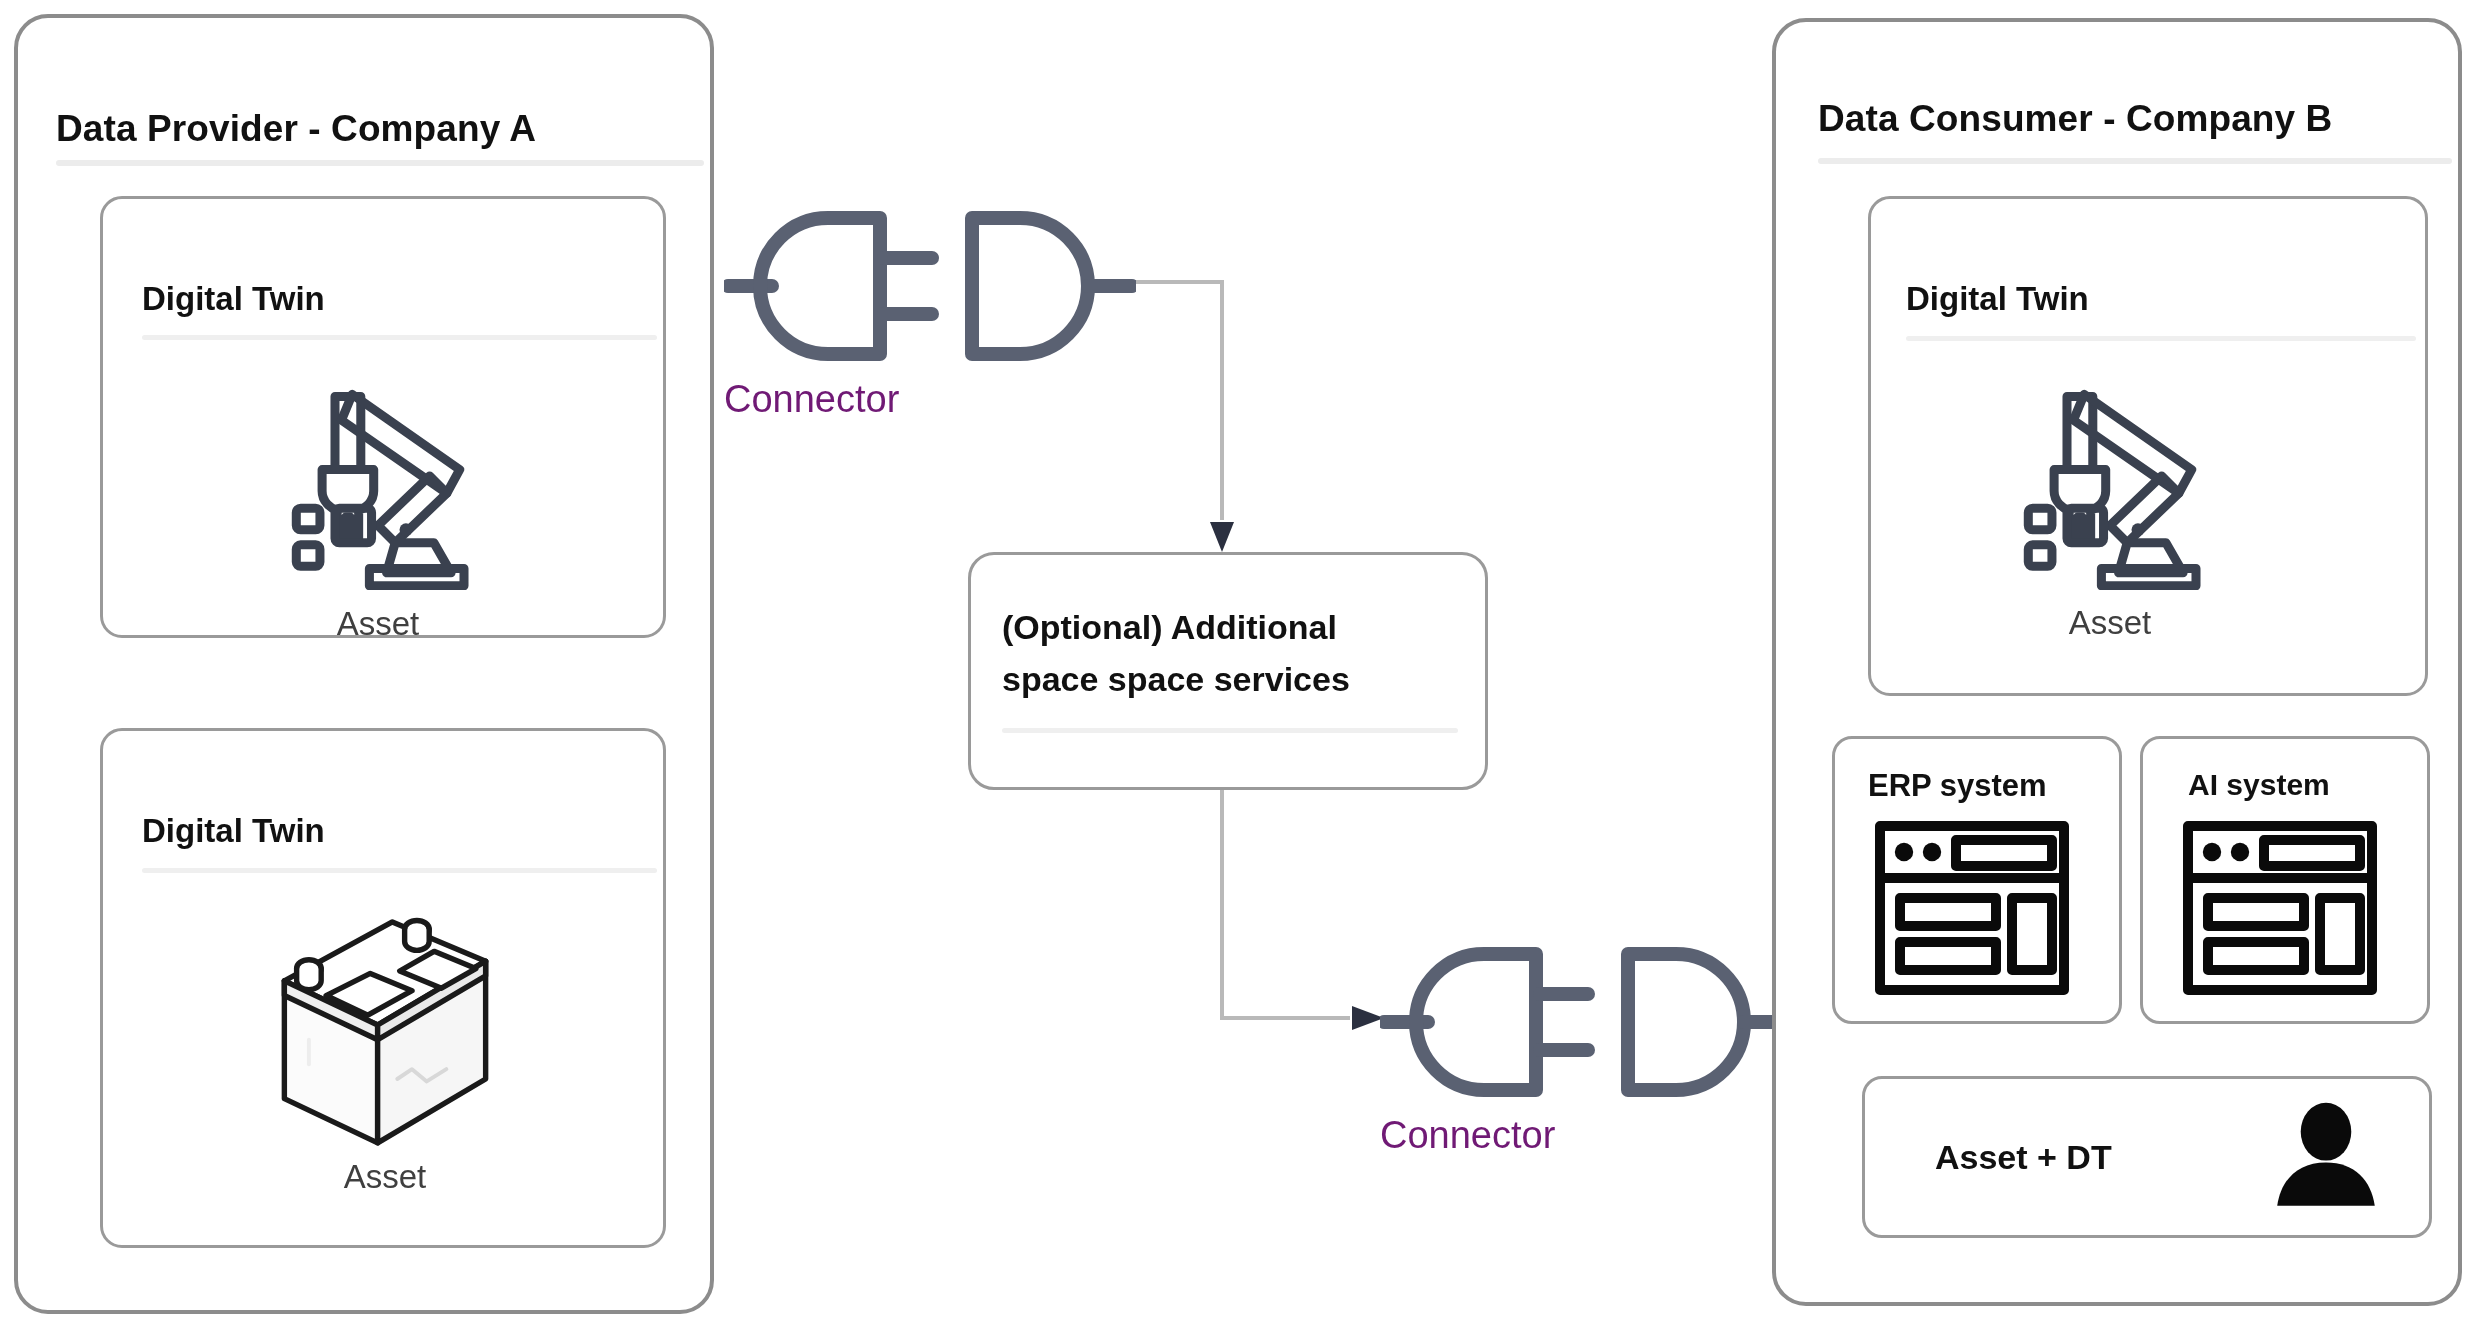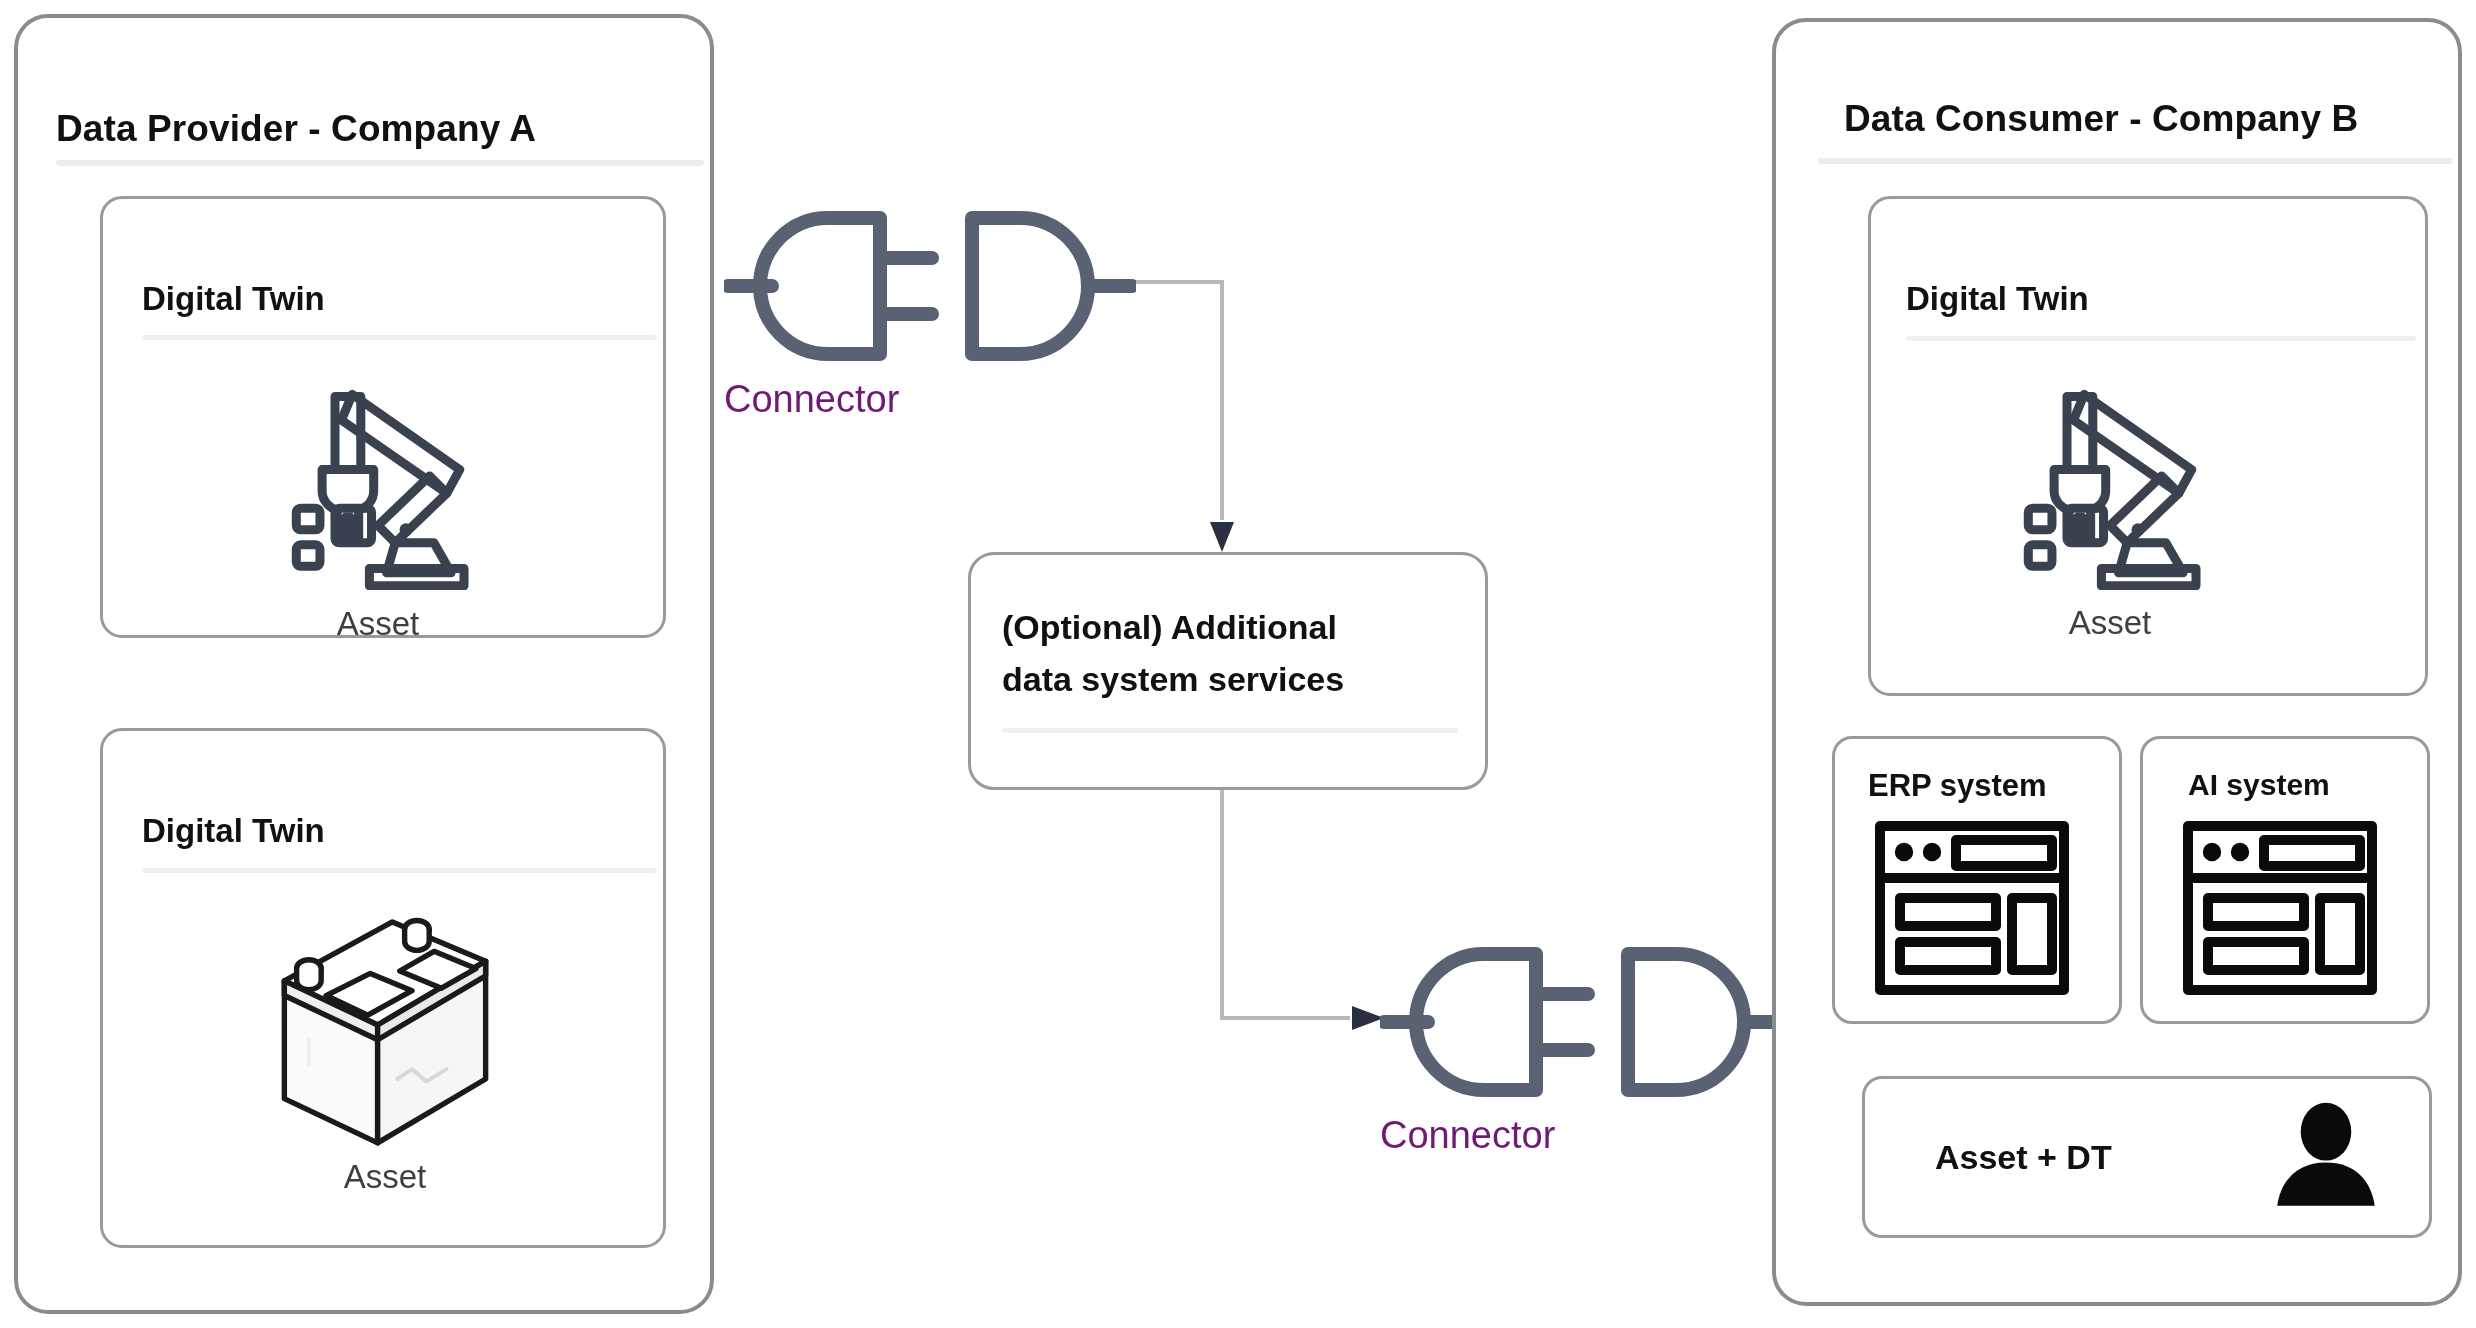--- a/index.html
+++ b/index.html
@@ -149,38 +149,38 @@
 
       <path d="M124 11 H148 A34 34 0 0 1 148 79 H124 Z"></path>
 
       <path d="M182 45 H204"></path>
     </svg>
     <div class="connector-label" style="top:182px;font-size:38px;">Connector</div>
   </div>
 
   <div class="card" style="left:968px;top:552px;width:520px;height:238px;border-radius:26px;"></div>
   <div class="card-title" style="left:1002px;top:608px;font-size:34px;">(Optional) Additional</div>
-  <div class="card-title" style="left:1002px;top:660px;font-size:34px;">data system services</div>
+  <div class="card-title" style="left:1002px;top:660px;font-size:34px;">space space services</div>
   <div class="rule-thin" style="left:1002px;top:728px;width:456px;"></div>
 
   <div class="connector" style="left:1380px;top:932px;width:412px;height:180px;">
     <svg viewBox="0 0 206 90" fill="none" stroke="#5a6172" stroke-width="7" stroke-linecap="round" stroke-linejoin="round">
       <path d="M2 45 H24"></path>
       <path d="M78 11 H52 A34 34 0 0 0 52 79 H78 Z"></path>
       <path d="M80 31 H104"></path>
       <path d="M80 59 H104"></path>
       <path d="M124 11 H148 A34 34 0 0 1 148 79 H124 Z"></path>
       <path d="M182 45 H204"></path>
     </svg>
     <div class="connector-label" style="top:182px;font-size:38px;">Connector</div>
   </div>
 
   <div class="panel" style="left:1772px;top:18px;width:690px;height:1288px;"></div>
 
-  <div class="panel-title" style="left:1818px;top:98px;font-size:37px;margin-left:26px;">Data Consumer - Company B</div>
+  <div class="panel-title" style="left:1818px;top:98px;font-size:37px;">Data Consumer - Company B</div>
   <div class="rule" style="left:1818px;top:158px;width:634px;"></div>
 
   <div class="card" style="left:1868px;top:196px;width:560px;height:500px;"></div>
   <div class="card-title" style="left:1906px;top:280px;font-size:33px;">Digital Twin</div>
   <div class="rule-thin" style="left:1906px;top:336px;width:510px;"></div>
 
   <div class="icon-wrap" style="left:2000px;top:375px;width:220px;height:215px;">
     <svg viewBox="0 0 100 100" fill="none" stroke="#3a414f" stroke-width="4.2" stroke-linecap="round" stroke-linejoin="round">
       <path d="M30 10 h12 v34 h-12 z"></path>
       <path d="M38 9 L88 44 L82 55 L33 21 Z"></path>

